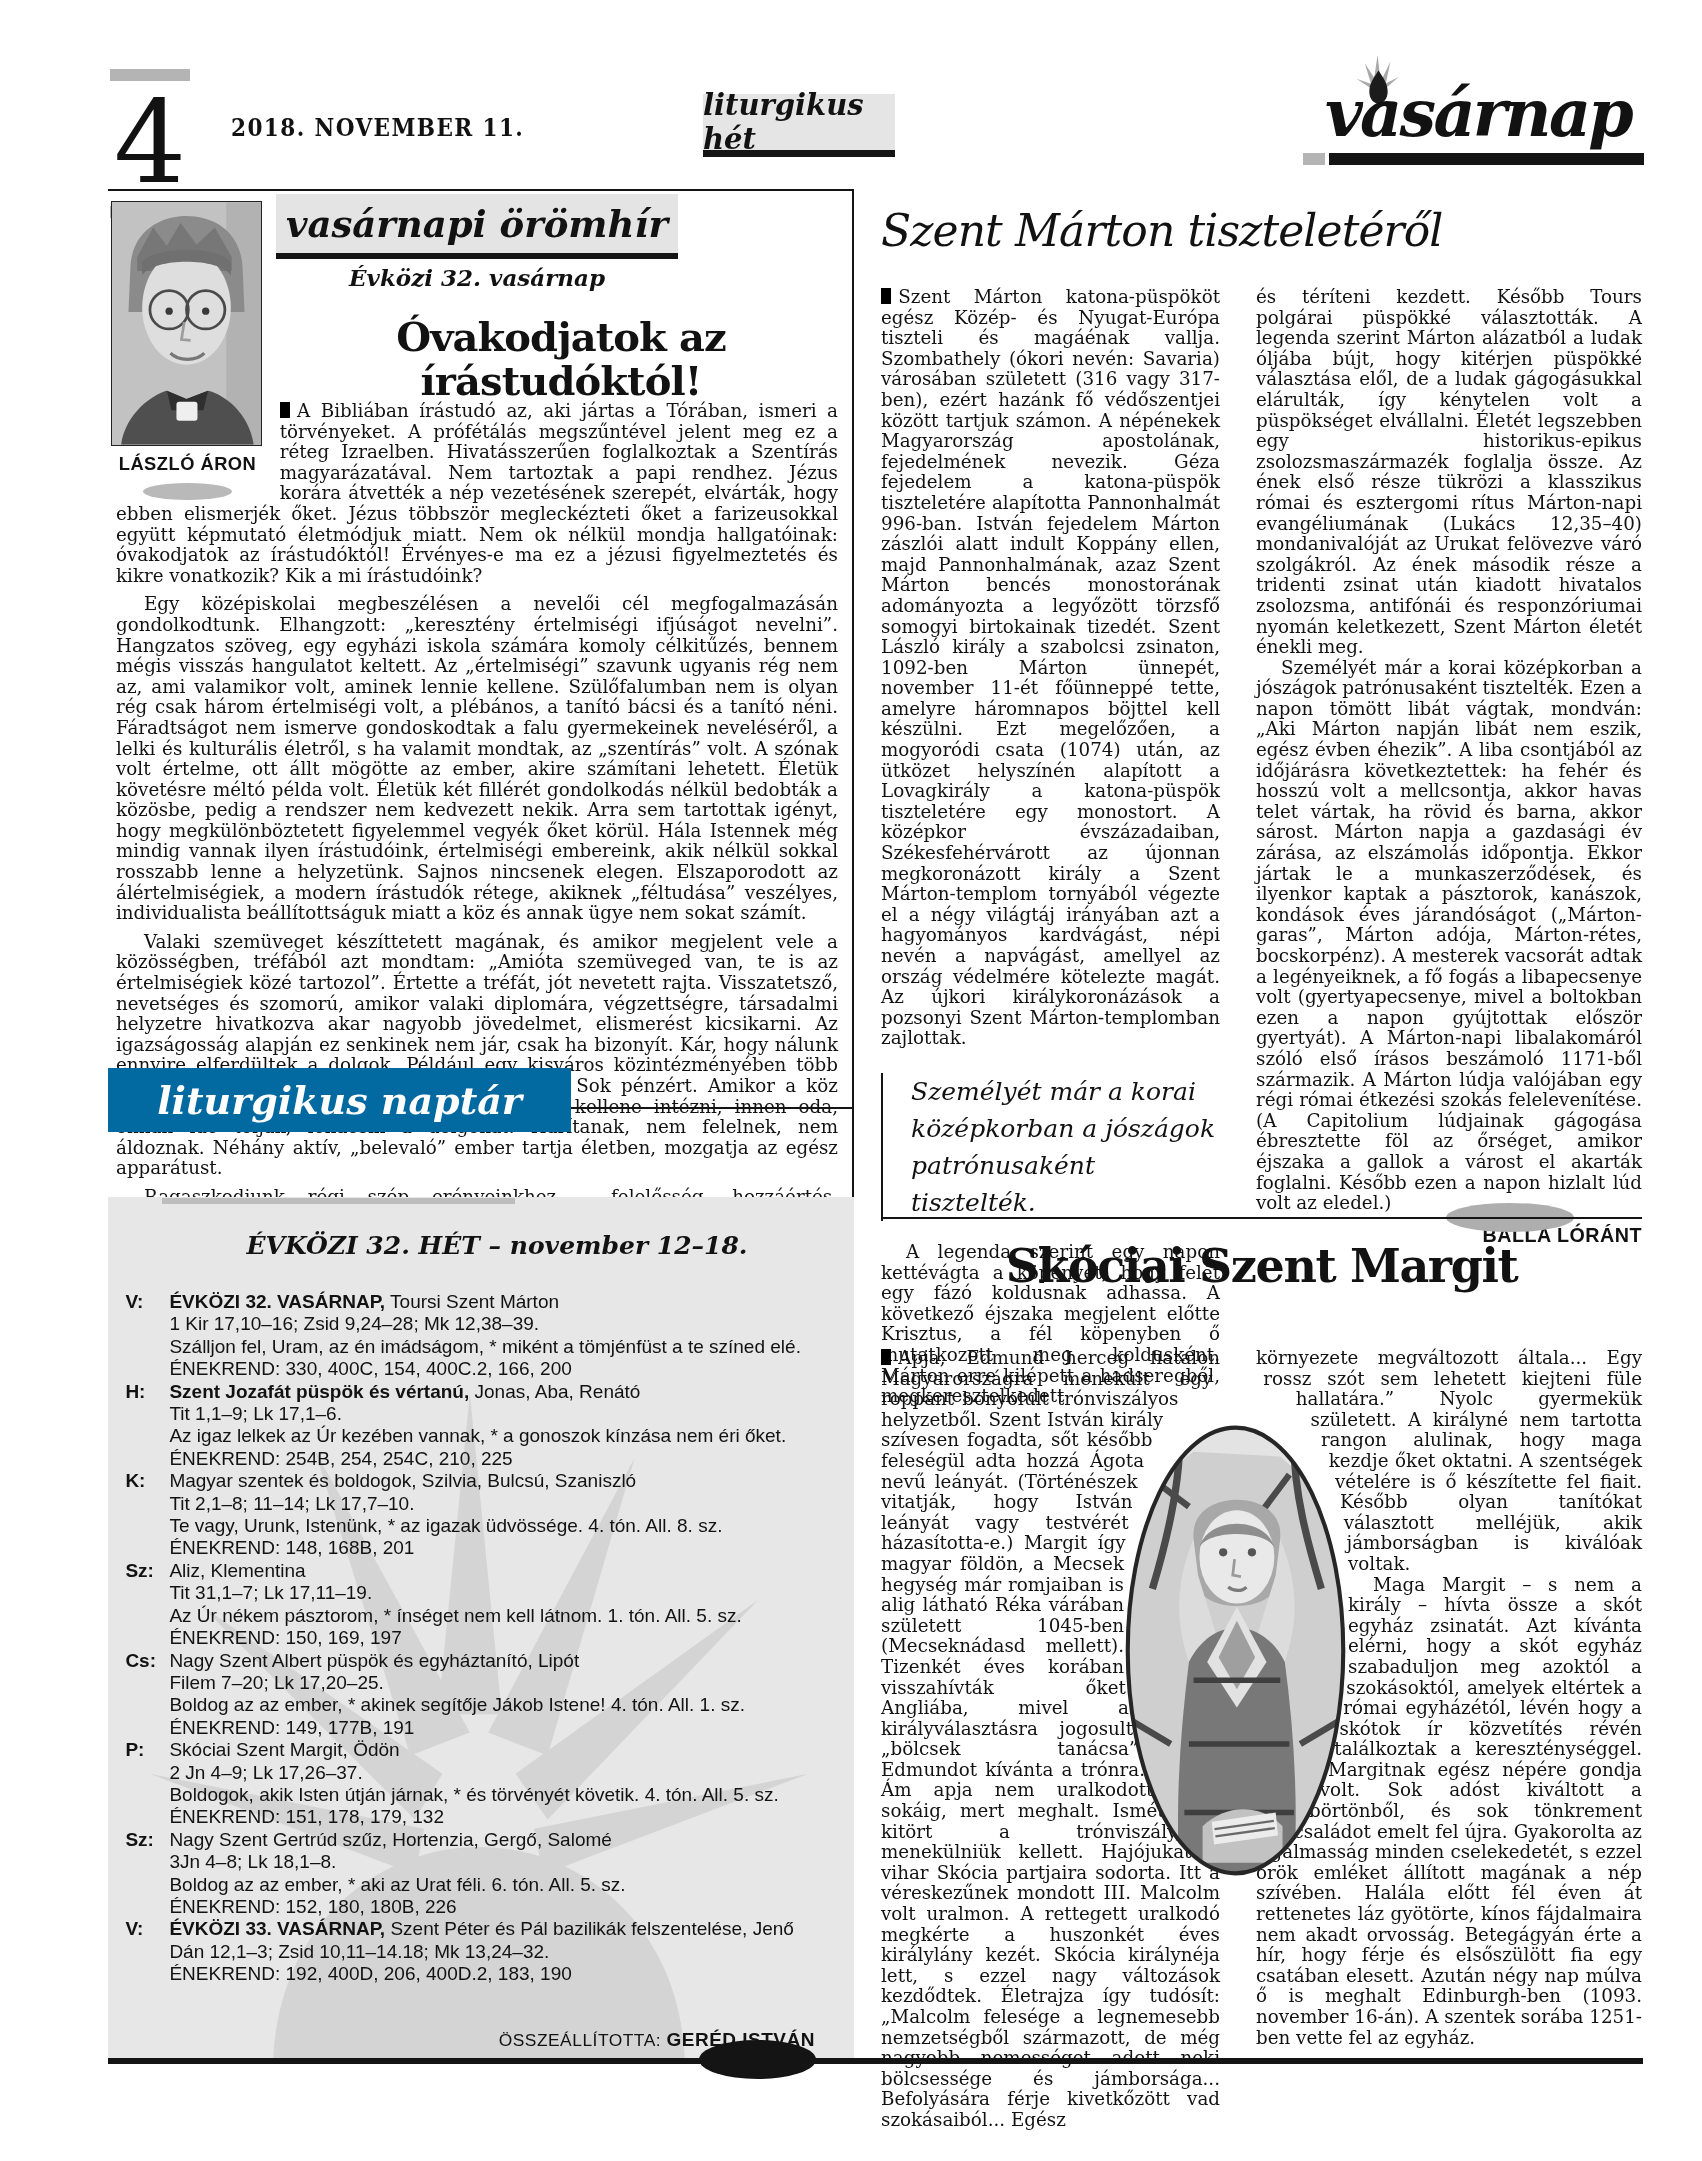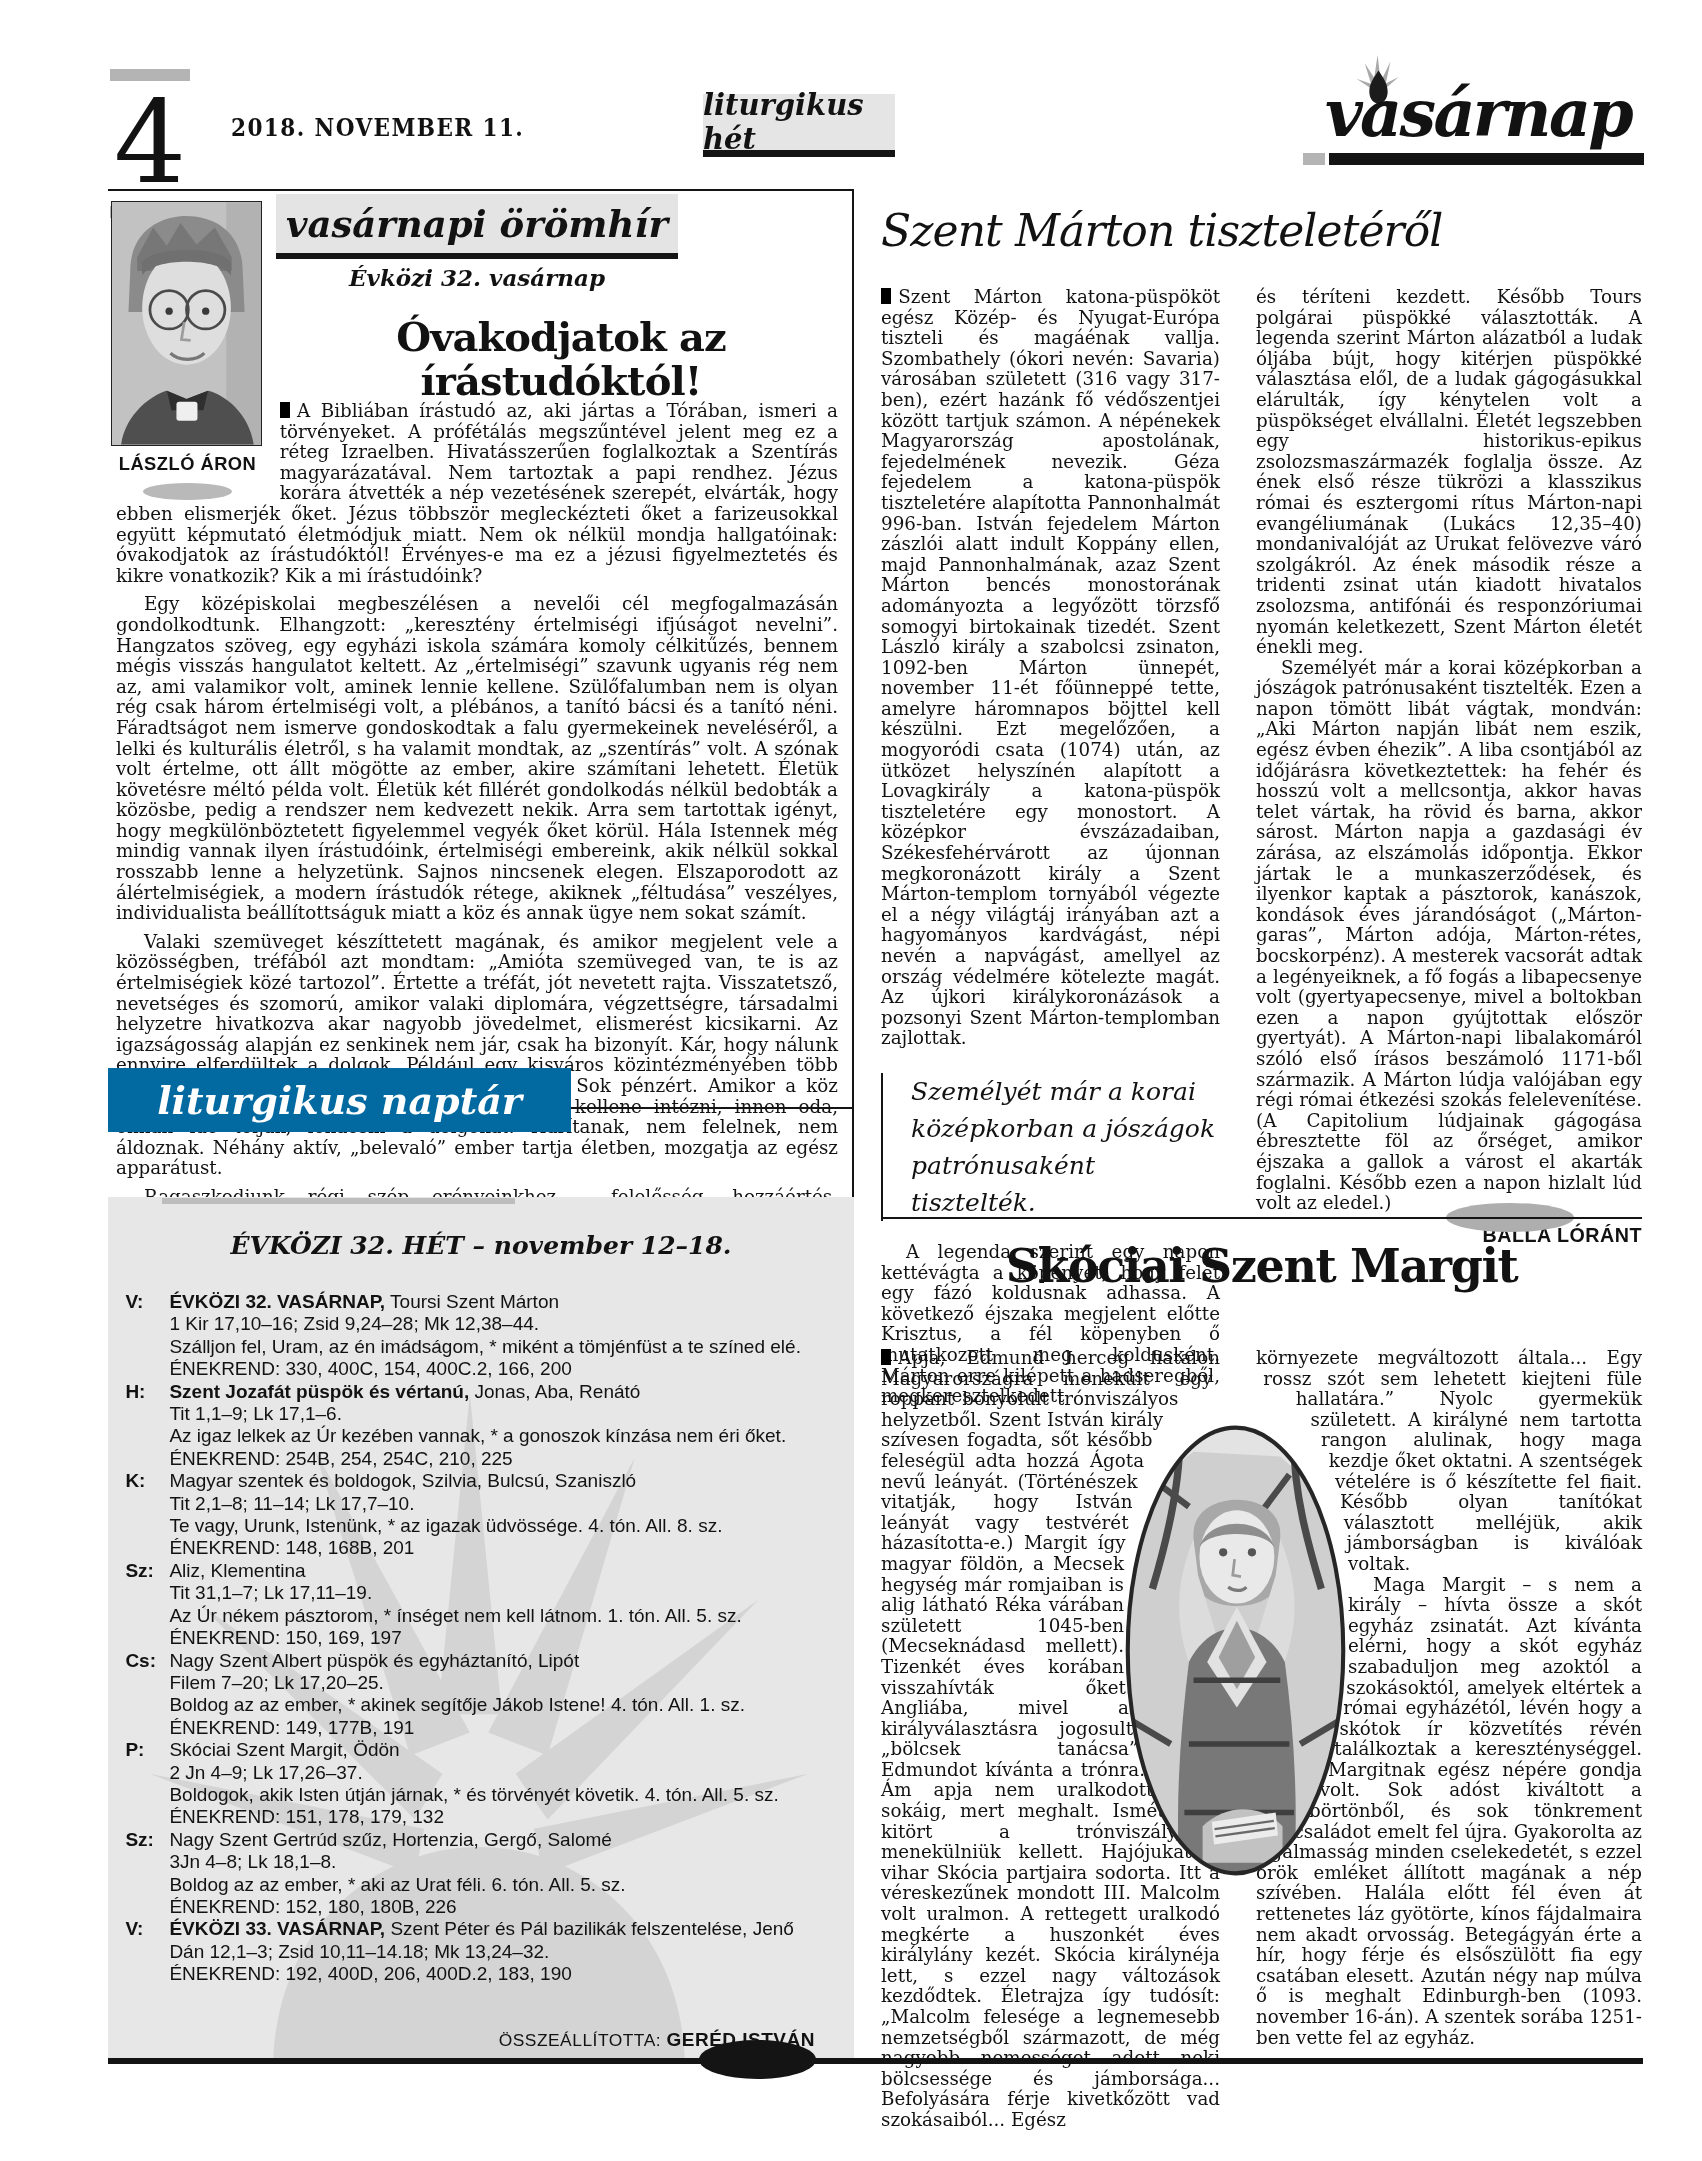--- a/index.html
+++ b/index.html
@@ -49,21 +49,21 @@
   .orom-body p.indent{text-indent:28px;}
   .par-marker{display:inline-block;width:10px;height:16.5px;background:#000;margin-right:7.3px;
               vertical-align:-1.4px;}
   
   .naptar-banner{left:108px;top:1068px;width:463px;height:64px;background:#0369a1;
                  display:flex;align-items:center;justify-content:center;z-index:3;}
   .naptar-banner span{color:#fff;font-style:italic;font-weight:bold;font-size:38px;}
   .naptar-shadow{left:162px;top:1198px;width:353px;height:5.5px;background:#bdbdbd;z-index:3;}
   .naptar-box{left:108px;top:1197px;width:746px;height:866px;background:#e7e7e7;overflow:hidden;}
   .naptar-watermark{position:absolute;left:13.7px;top:197px;width:714px;height:668px;}
-  .naptar-heading{position:absolute;left:0;top:34px;width:100%;text-align:center;
+  .naptar-heading{position:absolute;left:16px;top:34px;width:100%;text-align:center;
                   font-style:italic;font-weight:bold;font-size:25px;}
   .cal-list{position:absolute;left:17.4px;top:94px;width:714px;
             font-family:"Liberation Sans","DejaVu Sans",sans-serif;font-size:19px;line-height:22.4px;}
   .cal-entry{display:flex;}
   .cal-day{width:44px;flex:none;font-weight:bold;}
   .cal-body{flex:1;}
   .cal-title b{font-weight:bold;}
   .compiled{position:absolute;right:39px;top:832px;font-family:"Liberation Sans",sans-serif;
             font-size:17.4px;letter-spacing:0.5px;}
   .compiled b{font-size:19px;}
@@ -180,21 +180,21 @@
       </svg>
     </div>
     <div class="naptar-heading">ÉVKÖZI 32. HÉT – november 12–18.</div>
 
     <div class="cal-list">
 
       <div class="cal-entry">
         <div class="cal-day">V:</div>
         <div class="cal-body">
           <div class="cal-title"><b>ÉVKÖZI 32. VASÁRNAP,</b><span> Toursi Szent Márton</span></div>
-          <div>1 Kir 17,10–16; Zsid 9,24–28; Mk 12,38–44.</div>
+          <div>1 Kir 17,10–16; Zsid 9,24–28; Mk 12,38–39.</div>
           <div>Szálljon fel, Uram, az én imádságom, * miként a tömjénfüst a te színed elé.</div>
           <div>ÉNEKREND: 330, 400C, 154, 400C.2, 166, 200</div>
         </div>
       </div>
 
       <div class="cal-entry">
         <div class="cal-day">H:</div>
         <div class="cal-body">
           <div class="cal-title"><b>Szent Jozafát püspök és vértanú,</b><span> Jonas, Aba, Renátó</span></div>
           <div>Tit 1,1–9; Lk 17,1–6.</div>

